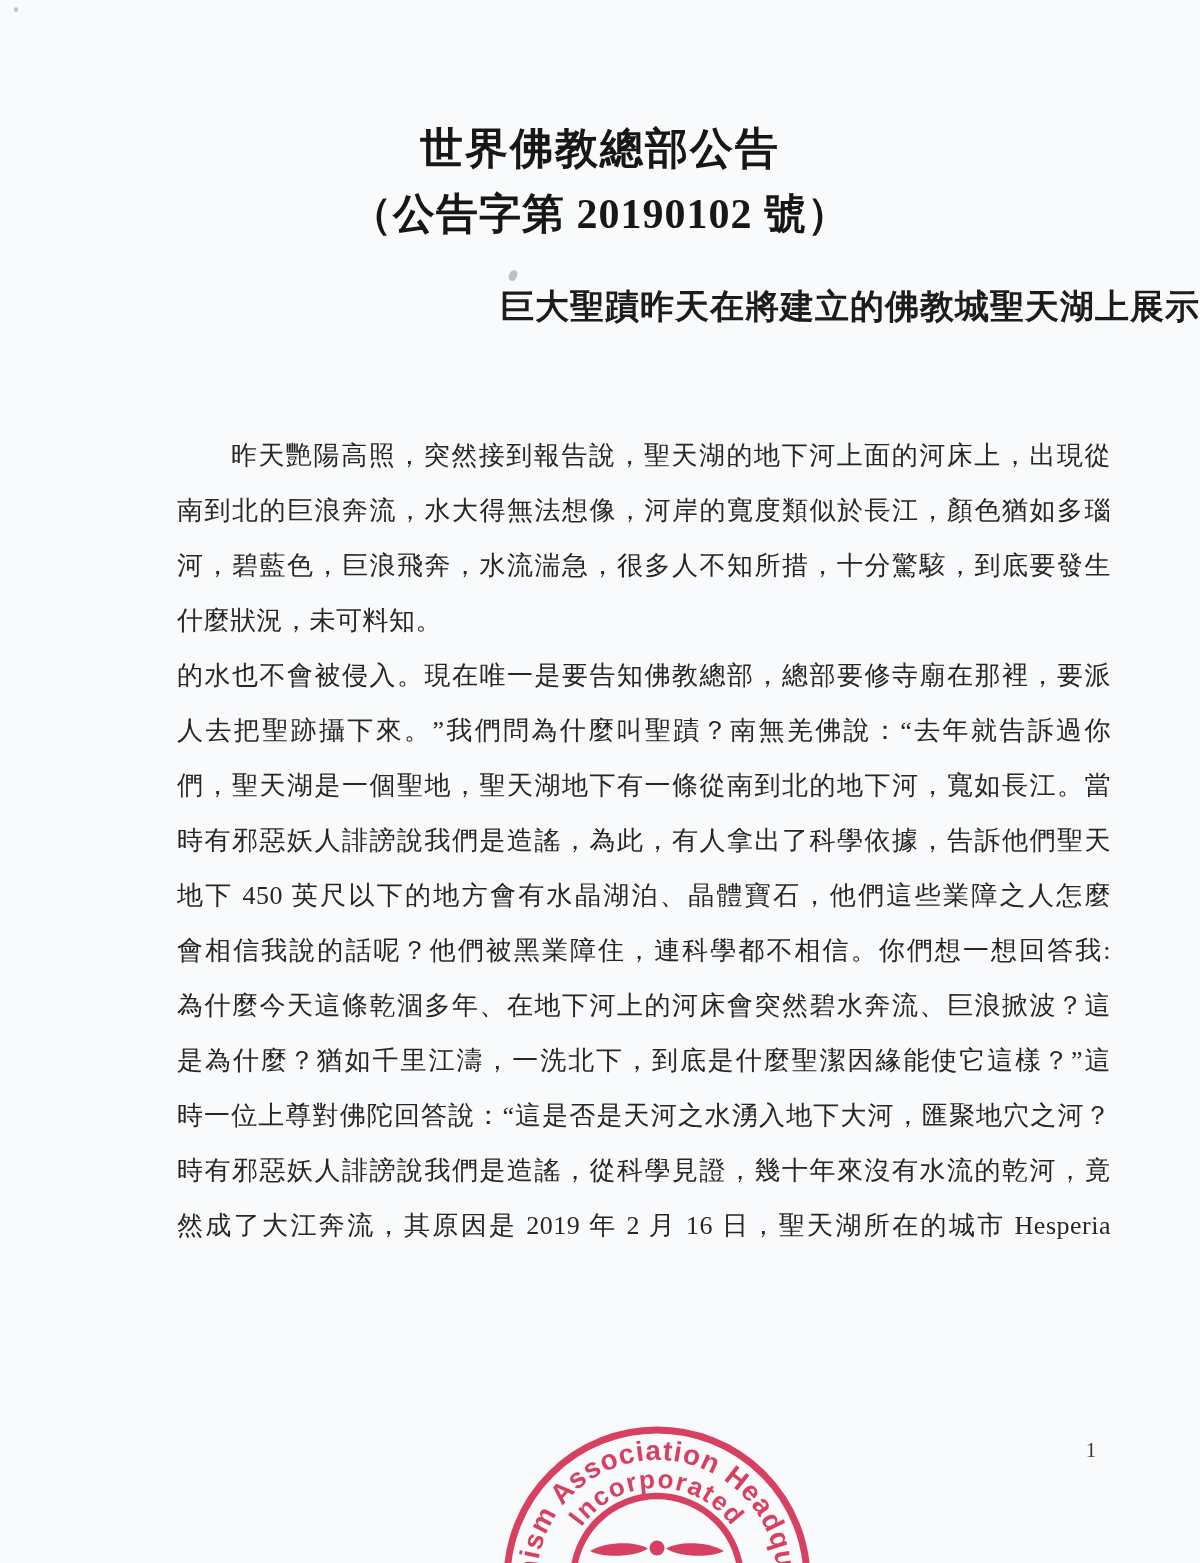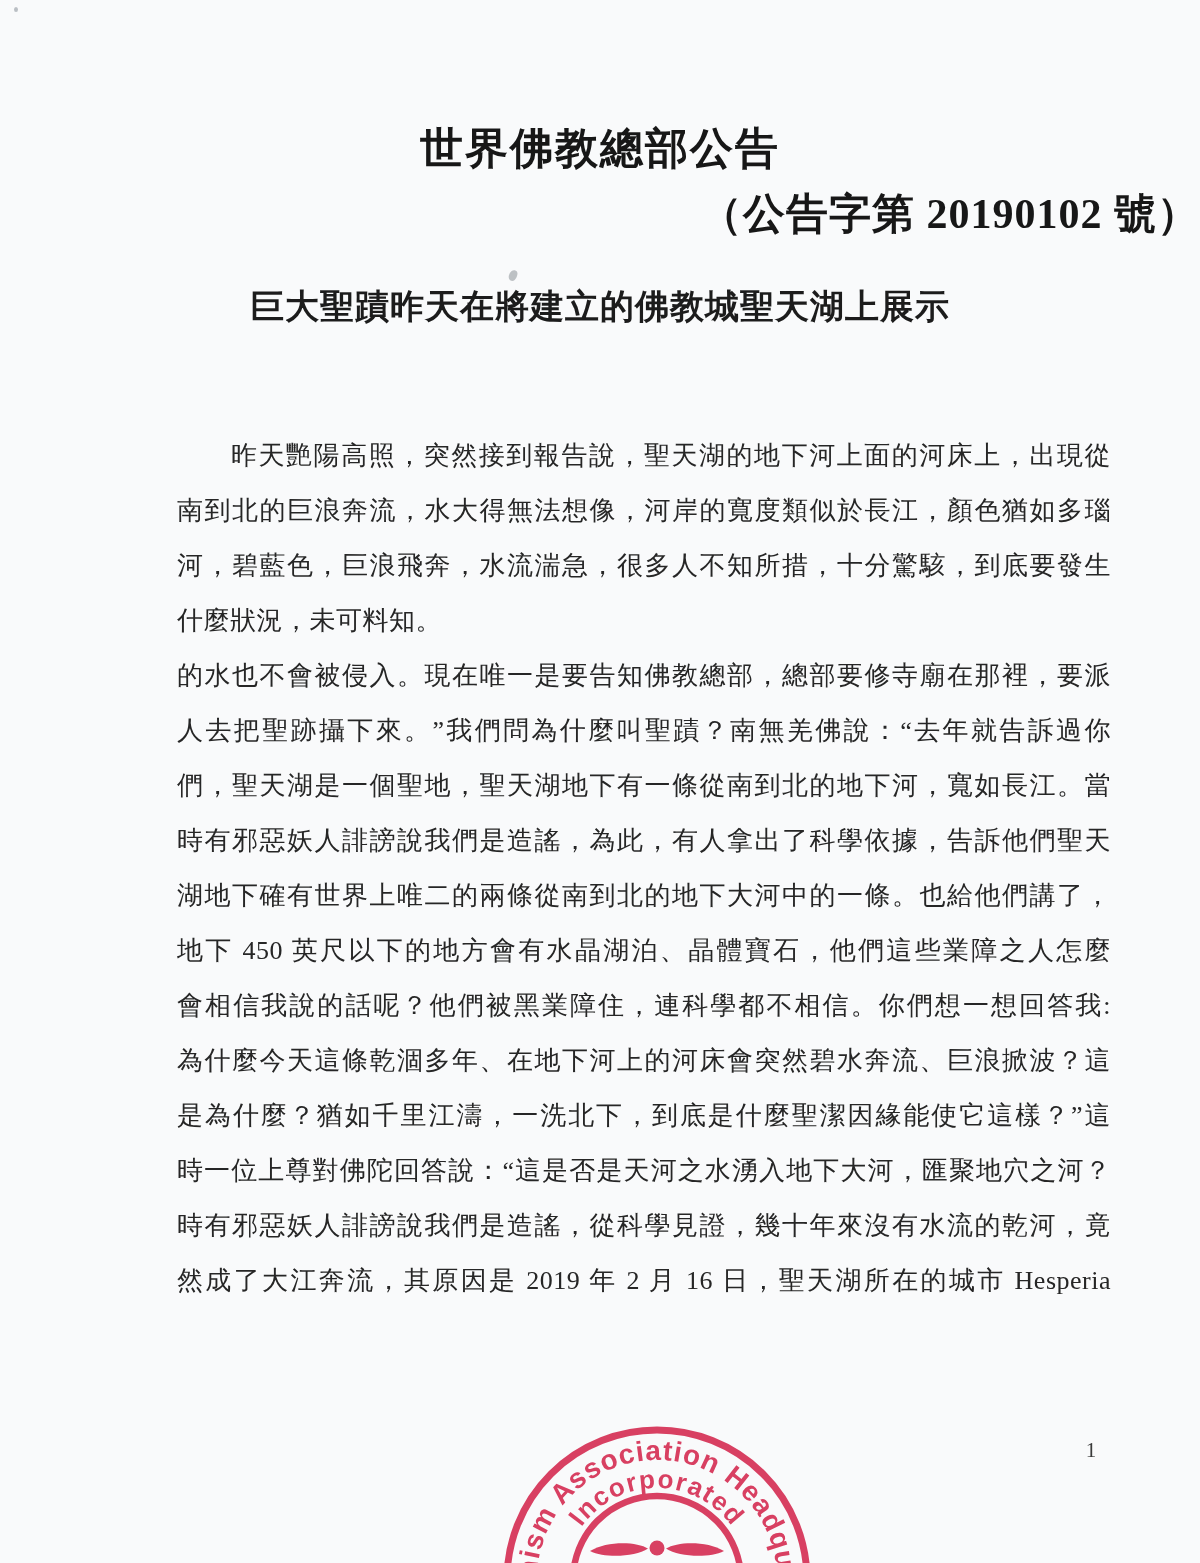--- a/index.html
+++ b/index.html
@@ -9,25 +9,25 @@
     background:var(--paper); overflow:hidden;
     font-family:"Liberation Serif","DejaVu Serif",serif;
     color:var(--ink);
     padding-left:28px;
   }
   .title-line1 {
     position:absolute; left:0; top:120px; width:1200px; text-align:center;
     font-size:43px; font-weight:bold; letter-spacing:2px; color:#171717;
   }
   .title-line2 {
-    position:absolute; left:0; top:186px; width:1200px; text-align:right;
+    position:absolute; left:0; top:186px; width:1200px; text-align:center;
     font-size:42px; font-weight:bold; letter-spacing:1px; color:#171717;
   }
   .subtitle {
-    position:absolute; left:0; top:284px; width:1200px; text-align:center;
+    position:absolute; left:0; top:284px; width:1200px; text-align:right;
     font-size:34px; font-weight:bold; letter-spacing:1px; color:#1c1c1c;
   }
   .body-block { position:absolute; left:133px; top:428px; width:934px;margin-left:44px; }
   .line {
     height:55px; line-height:55px; font-size:26px; color:var(--ink);
     overflow:hidden; letter-spacing:0.5px;
   }
   .jst { text-align:justify; text-align-last:justify; }
   .indent { text-indent:54px; }
   .pgap { margin-top:5px; }
@@ -76,21 +76,20 @@
 
   <div class="body-block">
     <div class="line jst indent">昨天艷陽高照，突然接到報告說，聖天湖的地下河上面的河床上，出現從</div>
     <div class="line jst">南到北的巨浪奔流，水大得無法想像，河岸的寬度類似於長江，顏色猶如多瑙</div>
     <div class="line jst">河，碧藍色，巨浪飛奔，水流湍急，很多人不知所措，十分驚駭，到底要發生</div>
     <div class="line">什麼狀況，未可料知。</div>
     <div class="line jst">的水也不會被侵入。現在唯一是要告知佛教總部，總部要修寺廟在那裡，要派</div>
     <div class="line jst">人去把聖跡攝下來。”我們問為什麼叫聖蹟？南無羌佛說：“去年就告訴過你</div>
     <div class="line jst">們，聖天湖是一個聖地，聖天湖地下有一條從南到北的地下河，寬如長江。當</div>
     <div class="line jst">時有邪惡妖人誹謗說我們是造謠，為此，有人拿出了科學依據，告訴他們聖天</div>
-    <div class="line jst">湖地下確有世界上唯二的兩條從南到北的地下大河中的一條。也給他們講了，</div>
     <div class="line jst">地下 450 英尺以下的地方會有水晶湖泊、晶體寶石，他們這些業障之人怎麼</div>
     <div class="line jst">會相信我說的話呢？他們被黑業障住，連科學都不相信。你們想一想回答我:</div>
     <div class="line jst">為什麼今天這條乾涸多年、在地下河上的河床會突然碧水奔流、巨浪掀波？這</div>
     <div class="line jst">是為什麼？猶如千里江濤，一洗北下，到底是什麼聖潔因緣能使它這樣？”這</div>
     <div class="line jst">時一位上尊對佛陀回答說：“這是否是天河之水湧入地下大河，匯聚地穴之河？</div>
     <div class="line jst">時有邪惡妖人誹謗說我們是造謠，從科學見證，幾十年來沒有水流的乾河，竟</div>
     <div class="line jst">然成了大江奔流，其原因是 2019 年 2 月 16 日，聖天湖所在的城市 Hesperia</div>
   </div>
 
   <div class="page-number">1</div>

